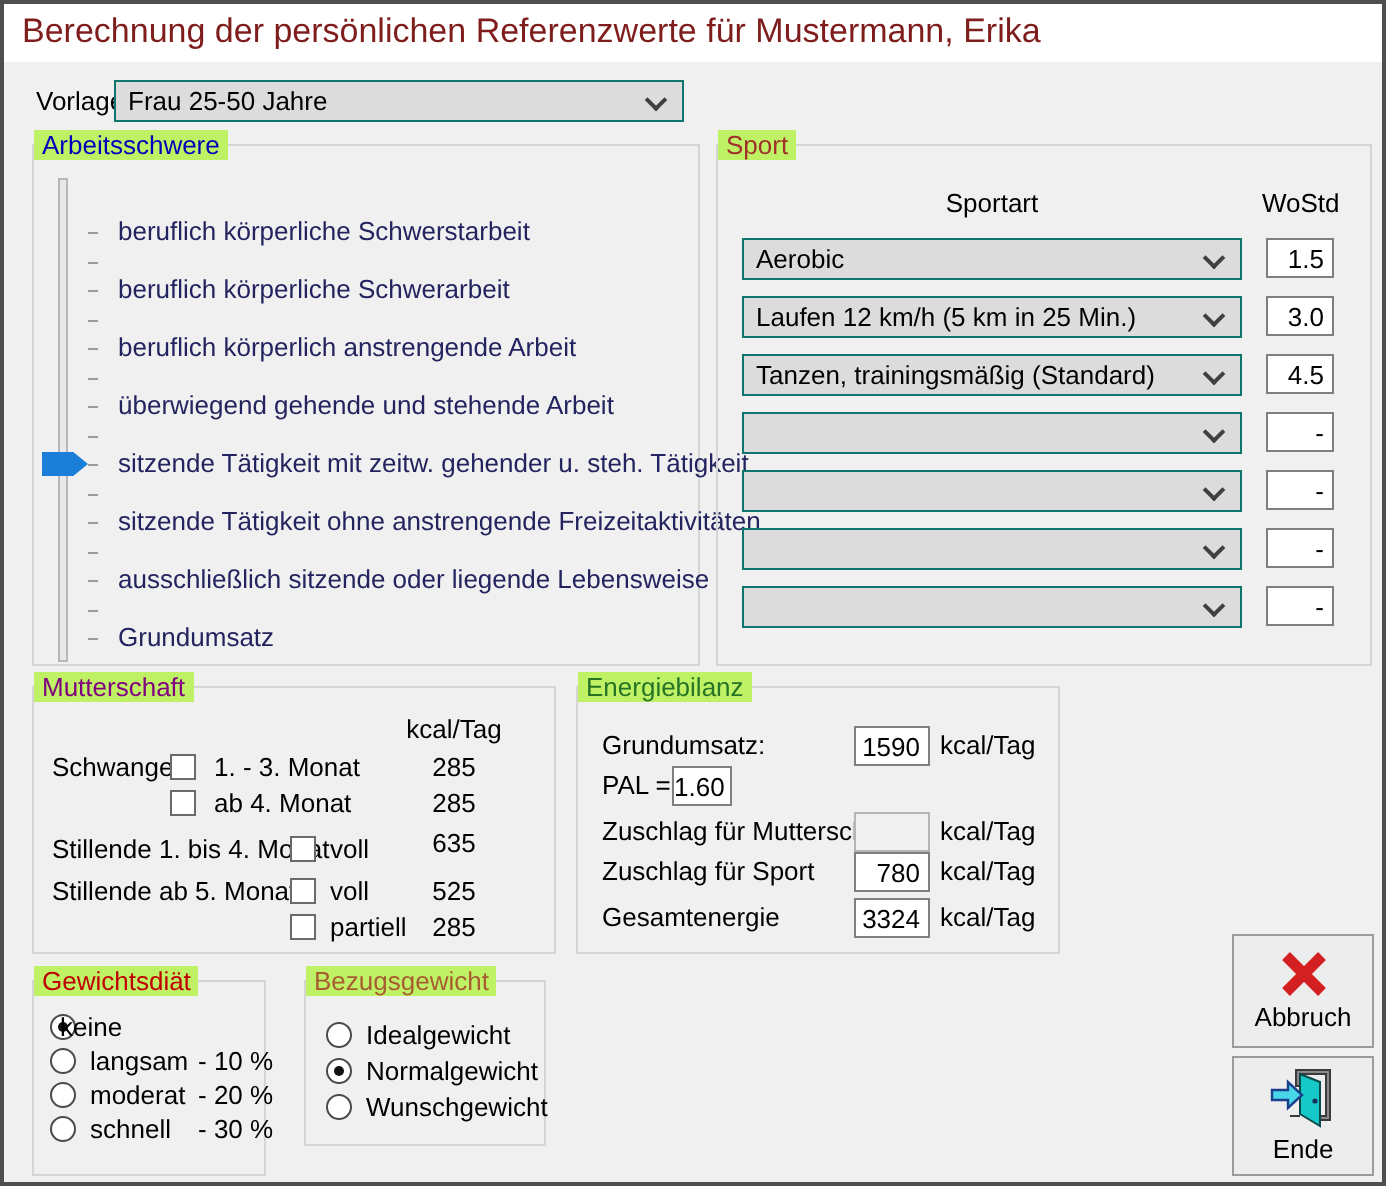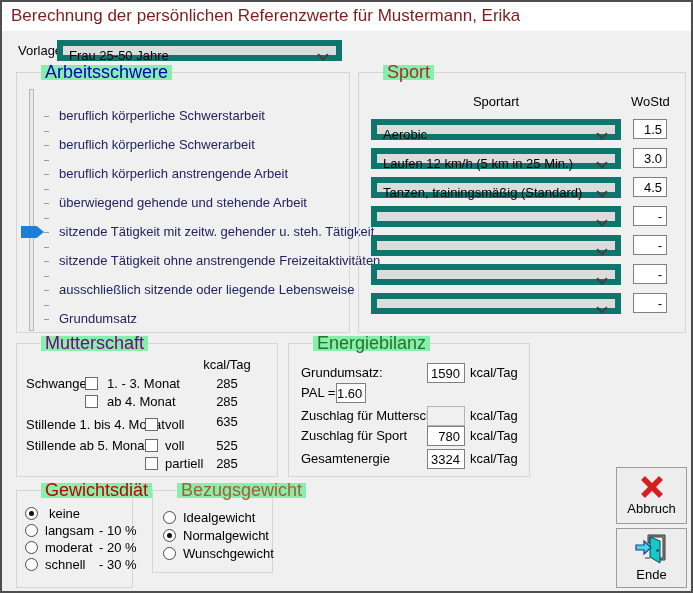--- a/index.html
+++ b/index.html
@@ -13,26 +13,26 @@
     position:absolute; left:0; top:0; right:0; height:29px;
     background:#ffffff;
   }
   .titlebar .ttext{
     position:absolute; left:9px; top:4px; font-size:17px; color:#7f1d1d; white-space:nowrap;
   }
   .lbl{ position:absolute; font-size:13px; color:#000; white-space:nowrap; height:16px; line-height:16px; }
   .center{ text-align:center; }
   .group{ position:absolute; border:1px solid #d5d5d5; }
   .gtitle{
-    position:absolute; top:-8px; left:24px; background:#86efac; padding:0 4px;
-    font-size:18px; line-height:15px; white-space:nowrap;
+    position:absolute; top:-8px; left:0; background:#bef264; padding:0 4px;
+    font-size:13px; line-height:15px; white-space:nowrap;
   }
   
   .combo{
-    position:absolute; height:21px; background:#dcdcdc; border:6px solid #0f766e;
+    position:absolute; height:21px; background:#dcdcdc; border:1px solid #0f766e;
   }
   .combo .ctext{ position:absolute; left:6px; top:2px; font-size:13px; white-space:nowrap; color:#000; }
   .chev{
     position:absolute; right:9px; top:5px; width:8px; height:8px;
     border-right:2px solid #404040; border-bottom:2px solid #404040;
     transform:rotate(45deg); transform-origin:center;
   }
   
   .numbox{
     position:absolute; height:20px; background:#ffffff; border:1px solid #7f7f7f;
@@ -201,21 +201,21 @@
 
     <span class="lbl" style="left:12px; top:107px;">Gesamtenergie</span>
     <div class="numbox" style="left:138px; top:105px; width:38px;">3324</div>
     <span class="lbl" style="left:181px; top:107px;">kcal/Tag</span>
   </div>
 
   <div class="group" style="left:14px; top:488px; width:117px; height:98px;">
     <span class="gtitle" style="color: rgb(192, 0, 0);">Gewichtsdiät</span>
 
     <span class="radio checked" style="left:8px; top:16px;"></span>
-    <span class="lbl" style="left:32px; top:15px;">keine</span>
+    <span class="lbl" style="left:13px; top:15px;">keine</span>
 
     <span class="radio" style="left:8px; top:33px;"></span>
     <span class="lbl" style="left:28px; top:32px;">langsam</span>
     <span class="lbl" style="left:82px; top:32px;">- 10 %</span>
 
     <span class="radio" style="left:8px; top:50px;"></span>
     <span class="lbl" style="left:28px; top:49px;">moderat</span>
     <span class="lbl" style="left:82px; top:49px;">- 20 %</span>
 
     <span class="radio" style="left:8px; top:67px;"></span>

